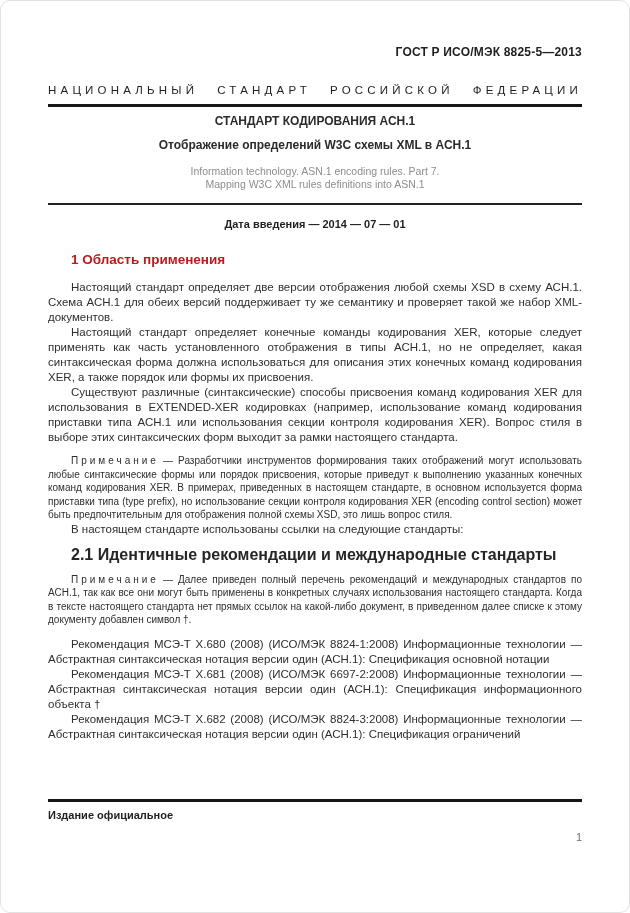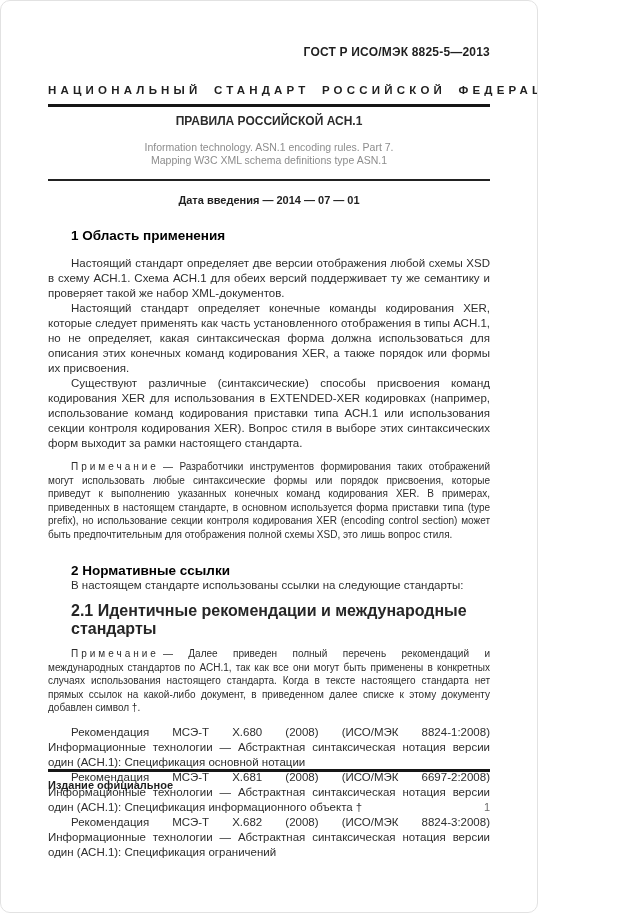--- a/index.html
+++ b/index.html
@@ -1,84 +1,84 @@
 <!DOCTYPE html>
 <html lang="ru"><head>
 <meta charset="utf-8">
 <style>
   html,body{margin:0;padding:0;background:#fff;}
   body{font-family:"Liberation Sans","DejaVu Sans",sans-serif;-webkit-font-smoothing:antialiased;}
   .page{
-    width:538px;height:913px;box-sizing:border-box;position:relative;
+    width:630px;height:913px;box-sizing:border-box;position:relative;
     background:#fff;border:1px solid #e2e2e2;border-radius:10px;
     padding:0 47px;overflow:hidden;color:#2b2b2b;
   }
   .doc-code{padding-top:44px;text-align:right;font-weight:bold;font-size:12px;letter-spacing:.2px;color:#1f1f1f;}
   .national{
-    margin-top:25px;font-weight:bold;font-size:11.5px;color:#1f1f1f;
+    margin-top:25px;font-weight:normal;font-size:11.5px;color:#1f1f1f;
     letter-spacing:4.2px;word-spacing:5px;white-space:nowrap;
     text-align:justify;text-align-last:justify;
   }
   .rule{background:#161616;}
   .rule-thick{height:3px;margin-top:8px;}
   .rule-mid{height:2px;margin-top:12px;background:#222;}
   .title-block{text-align:center;}
   .t-subject{margin-top:12px;font-size:11.5px;font-weight:bold;}
   .t-main{margin-top:7px;font-size:12px;font-weight:bold;}
   .t-part{margin-top:9px;font-size:11.5px;font-weight:bold;letter-spacing:4.5px;}
   .t-sub{margin-top:10px;font-size:12px;font-weight:bold;}
   .t-eng{margin-top:13px;font-size:10.5px;line-height:13px;color:#8d8d8d;}
   .date-line{margin-top:13px;text-align:center;font-weight:bold;font-size:11px;color:#1f1f1f;}
-  .sec-heading{margin:22px 0 0;padding-left:23px;font-size:13.5px;font-weight:bold;color:#000000;}
+  .sec-heading{margin:22px 0 0;padding-left:23px;font-size:13.5px;font-weight:bold;color:#b91c1c;}
   .sub-heading{margin:9px 0 0;padding-left:23px;font-size:16px;font-weight:bold;color:#262626;}
   p.body{margin:0;font-size:11.5px;line-height:15px;text-align:justify;text-indent:23px;color:#2e2e2e;}
   p.body.first{margin-top:13px;}
   p.body.intro{margin-top:0;}
   .note{margin-top:9px;font-size:10px;line-height:13.5px;text-align:justify;text-indent:23px;color:#2e2e2e;}
   .note-label{letter-spacing:3px;margin-right:4px;}
   .refs{margin-top:10px;}
-  .footer{position:absolute;left:47px;right:47px;top:768px;}
+  .footer{position:absolute;left:47px;right:47px;top:798px;}
   .rule-footer{height:2.5px;background:#161616;}
   .official{margin-top:7px;font-weight:bold;font-size:11px;color:#1f1f1f;}
   .pagenum{margin-top:10px;text-align:right;font-size:11px;color:#6e6e6e;}
 </style>
 </head>
 <body>
 
 <div class="page">
 
   <div class="doc-code">ГОСТ Р ИСО/МЭК 8825-5—2013</div>
 
   <div class="national">НАЦИОНАЛЬНЫЙ СТАНДАРТ РОССИЙСКОЙ ФЕДЕРАЦИИ</div>
 
   <div class="rule rule-thick"></div>
 
   <div class="title-block">
-    <div class="t-main">ПРАВИЛА РОССИЙСКОЙ АСН.1</div>
+    <div class="t-main">СТАНДАРТ КОДИРОВАНИЯ АСН.1</div>
+    <div class="t-sub">Отображение определений W3C схемы XML в АСН.1</div>
     <div class="t-eng">
       <div>Information technology. ASN.1 encoding rules. Part 7.</div>
-      <div>Mapping W3C XML schema definitions type ASN.1</div>
+      <div>Mapping W3C XML rules definitions into ASN.1</div>
     </div>
   </div>
 
   <div class="rule rule-mid"></div>
 
   <div class="date-line">Дата введения — 2014 — 07 — 01</div>
 
   <div class="sec-heading">1 Область применения</div>
 
   <p class="body first">Настоящий стандарт определяет две версии отображения любой схемы XSD в схему АСН.1. Схема АСН.1 для обеих версий поддерживает ту же семантику и проверяет такой же набор XML-документов.</p>
   <p class="body">Настоящий стандарт определяет конечные команды кодирования XER, которые следует применять как часть установленного отображения в типы АСН.1, но не определяет, какая синтаксическая форма должна использоваться для описания этих конечных команд кодирования XER, а также порядок или формы их присвоения.</p>
   <p class="body">Существуют различные (синтаксические) способы присвоения команд кодирования XER для использования в EXTENDED-XER кодировках (например, использование команд кодирования приставки типа АСН.1 или использования секции контроля кодирования XER). Вопрос стиля в выборе этих синтаксических форм выходит за рамки настоящего стандарта.</p>
 
   <div class="note">
     <span class="note-label">Примечание</span><span>— Разработчики инструментов формирования таких отображений могут использовать любые синтаксические формы или порядок присвоения, которые приведут к выполнению указанных конечных команд кодирования XER. В примерах, приведенных в настоящем стандарте, в основном используется форма приставки типа (type prefix), но использование секции контроля кодирования XER (encoding control section) может быть предпочтительным для отображения полной схемы XSD, это лишь вопрос стиля.</span>
   </div>
 
-  <div class="sec-heading">2 Нормативные ссылки</div>
 
   <p class="body intro">В настоящем стандарте использованы ссылки на следующие стандарты:</p>
 
   <div class="sub-heading">2.1 Идентичные рекомендации и международные стандарты</div>
 
   <div class="note">
     <span class="note-label">Примечание</span><span>— Далее приведен полный перечень рекомендаций и международных стандартов по АСН.1, так как все они могут быть применены в конкретных случаях использования настоящего стандарта. Когда в тексте настоящего стандарта нет прямых ссылок на какой-либо документ, в приведенном далее списке к этому документу добавлен символ †.</span>
   </div>
 
   <div class="refs">

